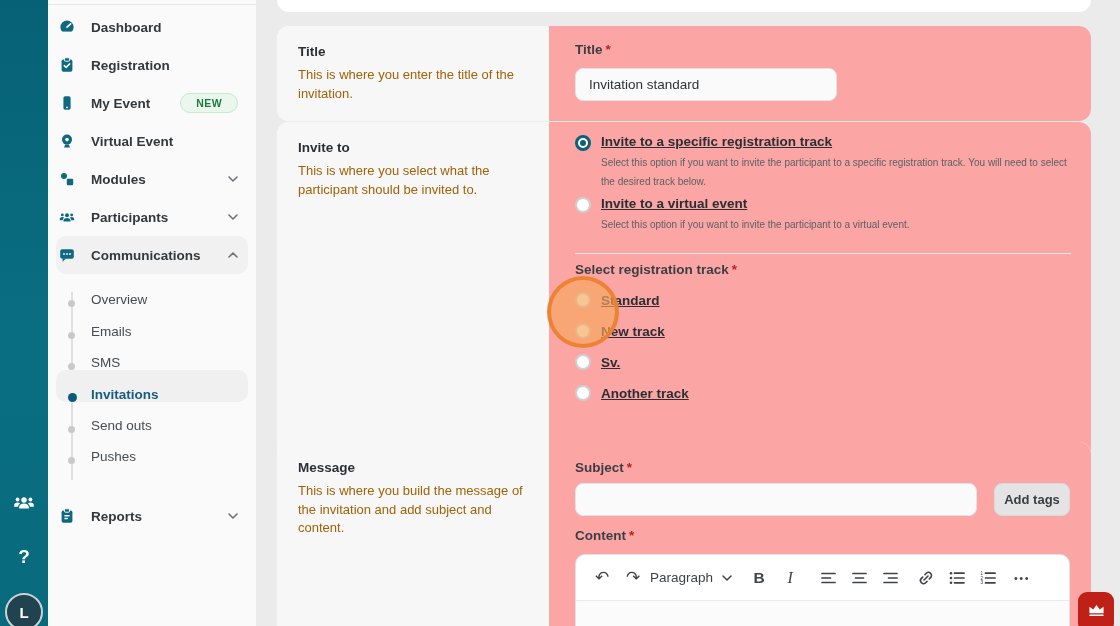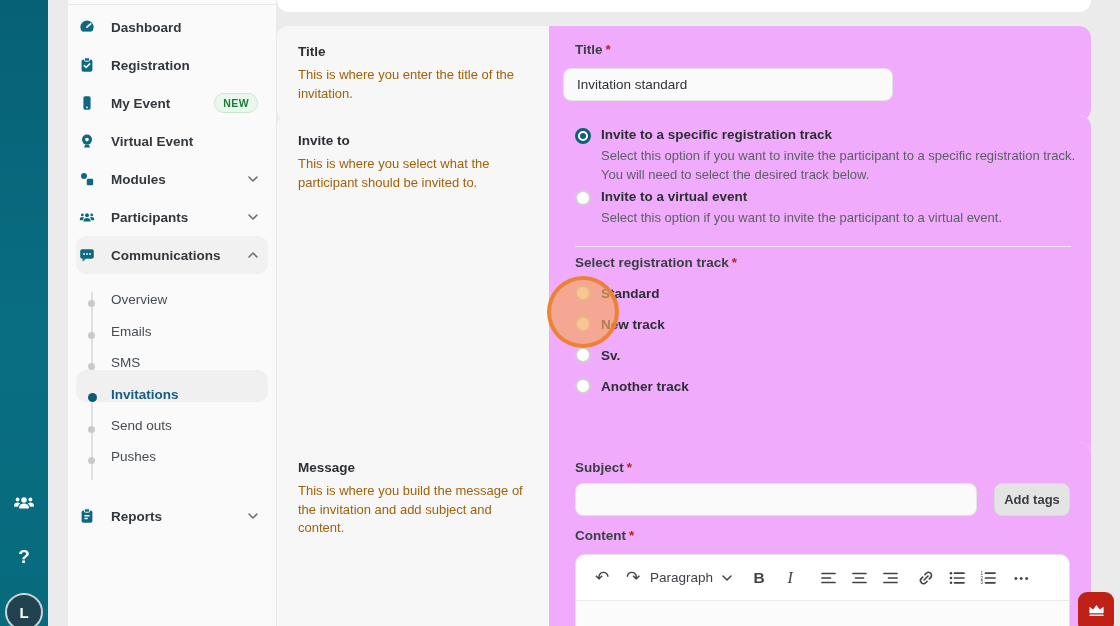--- a/index.html
+++ b/index.html
@@ -11,66 +11,66 @@
   .rail { position:absolute; left:0; top:0; width:48px; height:626px;
           background:linear-gradient(180deg,#066176 0%,#0a6e82 55%,#076a7d 100%); z-index:30; }
   .rail-people { position:absolute; left:13px; top:495px; }
   .rail-help { position:absolute; left:0; top:546px; width:48px; text-align:center;
                color:#fff; font-size:19px; font-weight:700; cursor:pointer; }
   .rail-avatar { position:absolute; left:5px; top:593px; width:38px; height:38px; border-radius:50%;
                  background:#21424f; border:2px solid #c9d2d6; color:#fff; font-size:15px; font-weight:700;
                  display:flex; align-items:center; justify-content:center; cursor:pointer; }
 
   
-  .sidebar { position:absolute; left:48px; top:0; width:208px; height:626px; background:#fafafa; z-index:20;margin-left:20px; }
+  .sidebar { position:absolute; left:48px; top:0; width:208px; height:626px; background:#fafafa; z-index:20; }
   .sidebar::before { content:""; position:absolute; top:4px; left:0; right:0; height:1px; background:#e8e8e8; }
   .nav { position:absolute; top:8px; left:0; right:0; }
   .nav-item { height:38px; display:flex; align-items:center; padding-left:11px; cursor:pointer; position:relative; }
   .nav-item .ico { width:16px; height:16px; margin-right:16px; display:flex; align-items:center; justify-content:center; flex:0 0 16px; }
   .nav-item .lbl { font-size:13.5px; font-weight:700; color:#33383d; }
   .nav-item.hl { background:#f1f1f2; border-radius:10px; margin:0 8px; padding-left:3px; }
   .badge-new { margin-left:auto; margin-right:18px; background:#e9f7ed; border:1px solid #c9e8d2;
-               color:#1f7a3d; font-size:10.5px; font-weight:700; padding:3px 8px; border-radius:999px; letter-spacing:.4px; }
+               color:#1f7a3d; font-size:10.5px; font-weight:700; padding:3px 15px; border-radius:999px; letter-spacing:.4px; }
   .chev { margin-left:auto; margin-right:18px; display:flex; }
   .nav-item.hl .chev { margin-right:10px; }
 
   .subnav { position:absolute; top:276px; left:0; right:0; height:220px; }
   .subnav .rail-line { position:absolute; left:23px; top:16px; bottom:16px; width:2px; background:#e0e0e0; z-index:0; }
   .sub-item { height:31.4px; display:flex; align-items:flex-end; position:relative; z-index:1; cursor:pointer; }
   .sub-item .dot { position:absolute; left:20px; width:7px; height:7px; border-radius:50%; background:#c7c9cb; }
   .sub-item .slbl { margin-left:43px; font-size:13.5px; color:#464c52; }
   .sub-item.active { background:#f0f0f1; border-radius:10px; margin:0 8px; }
   .sub-item.active .dot { left:12px; width:9px; height:9px; background:#0d5a77; }
   .sub-item.active .slbl { margin-left:35px; color:#175d7f; font-weight:700; }
 
   .footnav { position:absolute; top:497px; left:0; right:0; }
 
   
   .card-partial { position:absolute; left:277px; top:0; width:814px; height:12px; background:#fff; border-radius:0 0 12px 12px; }
   .card { position:absolute; left:277px; width:814px; background:#fff; border-radius:12px; overflow:hidden;
           display:grid; grid-template-columns:272px 1fr; }
   .card-title { top:26px; height:95px; }
-  .card-invite { top:115px; height:366px; }
+  .card-invite { top:122px; height:366px; }
   .card-message { top:442px; height:200px; }
   .card-left { background:#f7f7f8; padding:18px 20px 0 21px; }
   .card-left h3 { font-size:13.5px; font-weight:700; color:#2c3034; margin-bottom:7px; }
   .card-left p { font-size:13px; color:#a16207; line-height:18.5px; max-width:232px; }
-  .card-right { position:relative; background:#f0abfc; }
+  .card-right { position:relative; background:#fca5a5; }
 
   .fld-label { font-size:13.5px; font-weight:700; color:#3a3f44; }
   .req { color:#b3261e; margin-left:3px; }
   .tinput { background:#fafafa; border:1px solid #e3e3e3; border-radius:8px; height:33px;
             font-size:13.5px; color:#2e3236; display:flex; align-items:center; padding:0 13px; cursor:text; }
 
   
   .radio { position:absolute; width:16px; height:16px; border-radius:50%; border:2px solid #cfcfcf; background:#fff; cursor:pointer; }
   .radio.sel { border:3px solid #0d5f7a; }
   .radio.sel::after { content:""; position:absolute; left:2px; top:2px; width:6px; height:6px; border-radius:50%; background:#0d5f7a; }
-  .opt-label { position:absolute; left:52px; font-size:13.5px; font-weight:700; color:#2b2f33; cursor:pointer; }
-  .opt-desc { position:absolute; left:52px; right:14px; font-size:13px; color:#5b6065; line-height:19px; }
+  .opt-label { position:absolute; left:52px; font-size:13.5px; font-weight:700; color:#2b2f33; cursor:pointer;text-decoration:underline; }
+  .opt-desc { position:absolute; left:52px; right:14px; font-size:10px; color:#5b6065; line-height:19px; }
   .divider { position:absolute; left:26px; right:20px; height:1px; background:#e7e7e7; }
 
   
   .addtags { position:absolute; background:#e4e4e5; border:1px solid #d9d9da; border-radius:8px;
              width:76px; height:33px; font-size:13px; font-weight:700; color:#3a3e42;
              display:flex; align-items:center; justify-content:center; cursor:pointer; }
   .editor { position:absolute; left:26px; top:112px; width:495px; height:130px;
             border:1px solid #e2e2e2; border-radius:10px; background:#fff; overflow:hidden; }
   .toolbar { height:46px; border-bottom:1px solid #eaeaea; display:flex; align-items:center; padding:0 15px; }
   .tb { display:flex; align-items:center; justify-content:center; color:#3f4347; cursor:pointer; min-width:22px; height:28px; }
@@ -262,21 +262,21 @@
 
   <div class="card card-title">
     <div class="card-left">
       <h3>Title</h3>
       <p>This is where you enter the title of the invitation.</p>
     </div>
     <div class="card-right">
       <div class="fld-label" style="position:absolute; left:26px; top:16px;">
         <span>Title</span><span class="req">*</span>
       </div>
-      <div class="tinput" style="position:absolute; left:14px; top:42px; width:330px;">Invitation standard</div>
+      <div class="tinput" style="position:absolute; left:26px; top:42px; width:262px;">Invitation standard</div>
     </div>
   </div>
 
   <div class="card card-invite">
     <div class="card-left">
       <h3>Invite to</h3>
       <p>This is where you select what the participant should be invited to.</p>
     </div>
     <div class="card-right">
 

